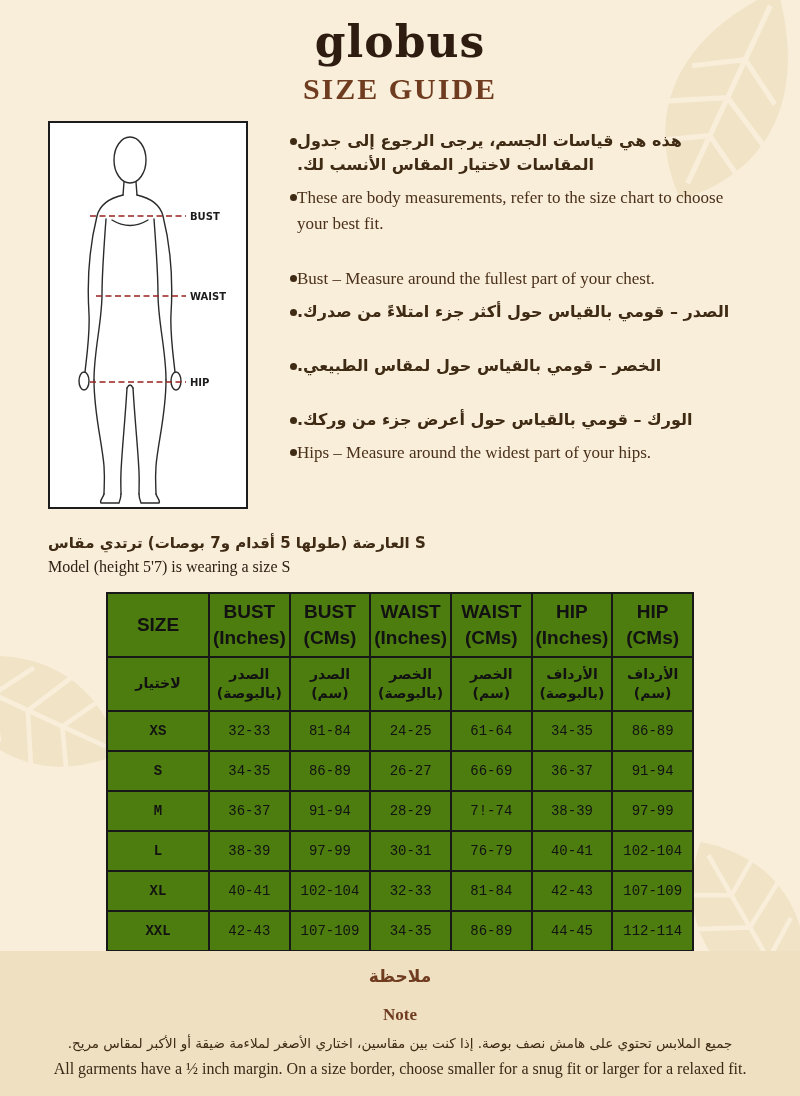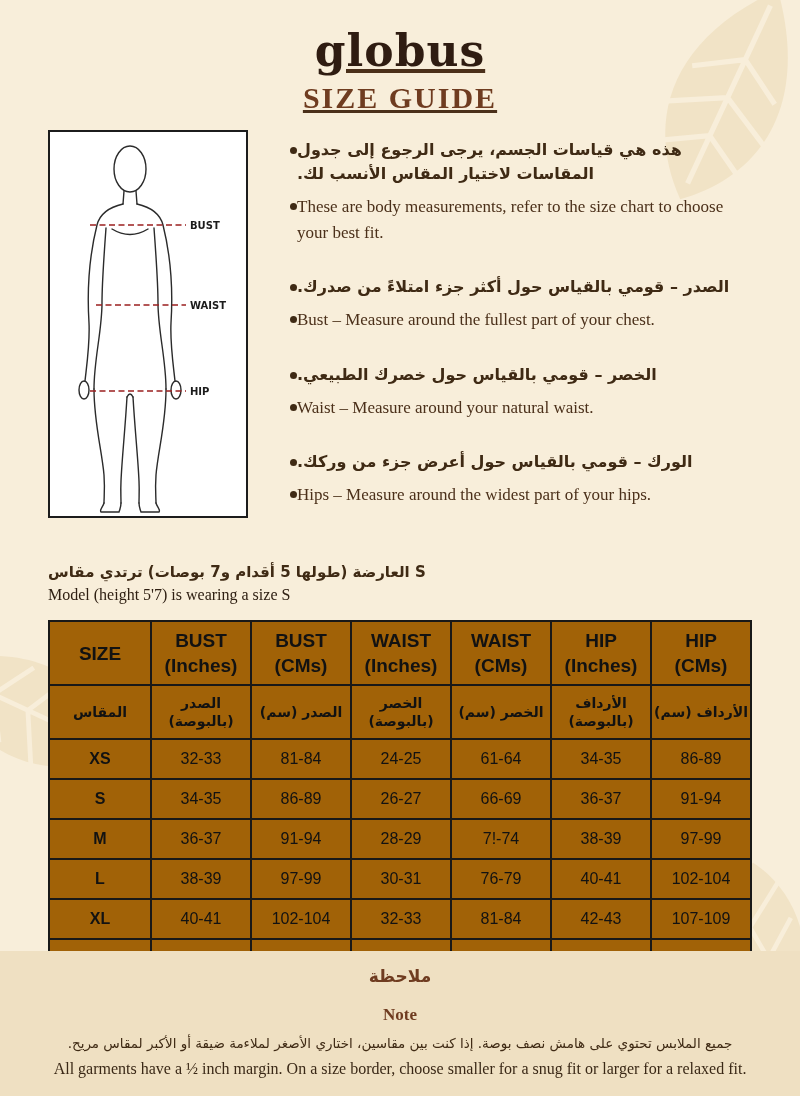--- a/index.html
+++ b/index.html
@@ -9,21 +9,21 @@
     height: 1096px;
     background: #f8eeda;
     overflow: hidden;
     font-family: "Liberation Serif", "DejaVu Serif", serif;
     color: #4b301a;
   }
   .leaf { position: absolute; z-index: 0; }
   .main { position: relative; z-index: 1; }
 
   
-  .header { text-align: center; padding-top: 29px; text-decoration: underline; }
+  .header { text-align: center; padding-top: 20px; }
   .logo {
     font-family: "DejaVu Serif", serif;
     font-weight: 700;
     font-size: 44px;
     line-height: 1;
     color: #2f1c11;
     letter-spacing: 1px;
   }
   .page-title {
     margin-top: 8px;
@@ -72,23 +72,23 @@
     font-weight: 700;
     font-size: 15px;
     color: #3f2a14;
   }
   .model-note .en { color: #2f2013; font-size: 16px; }
 
   
   table.size-table {
     border-collapse: collapse;
     table-layout: fixed;
-    width: 704px;
+    width: 588px;
     margin: 14px auto 0;
-    background: #a16207;
+    background: #4d7c0f;
   }
   .size-table th, .size-table td {
     border: 2px solid #181818;
     text-align: center;
     vertical-align: middle;
     padding: 0 2px;
     color: #121212;
   }
   .size-table .h-en {
     font-family: "Liberation Sans", sans-serif;
@@ -101,21 +101,21 @@
   .size-table .h-en:first-child { width: 96px; }
   .size-table .h-ar {
     font-family: "DejaVu Sans", sans-serif;
     direction: rtl;
     font-weight: 700;
     font-size: 14px;
     height: 52px;
     white-space: pre-line;
     line-height: 1.35;
   }
-  .size-table td { font-family: Liberation Sans, sans-serif; font-size: 16px; height: 38px; }
+  .size-table td { font-family: Liberation Mono, monospace; font-size: 14px; height: 38px; }
   .size-table td.c-size { font-weight: 700; }
 
   
   .note-band {
     position: absolute;
     left: 0; right: 0; bottom: 0;
     z-index: 1;
     background: #efe0c2;
     text-align: center;
     padding: 13px 34px 16px;
@@ -208,37 +208,33 @@
             <div class="bullet b-ar">
               <span class="dot"></span>
               <span class="txt">هذه هي قياسات الجسم، يرجى الرجوع إلى جدول المقاسات لاختيار المقاس الأنسب لك.</span>
             </div>
             <div class="bullet b-en">
               <span class="dot"></span>
               <span class="txt">These are body measurements, refer to the size chart to choose your best fit.</span>
             </div>
           </div>
           <div class="instr-group">
+            <div class="bullet b-en">
+              <span class="dot"></span>
+              <span class="txt">Bust – Measure around the fullest part of your chest.</span>
+            </div>
             <div class="bullet b-ar">
               <span class="dot"></span>
               <span class="txt">الصدر – قومي بالقياس حول أكثر جزء امتلاءً من صدرك.</span>
-            </div>
-            <div class="bullet b-en">
-              <span class="dot"></span>
-              <span class="txt">Bust – Measure around the fullest part of your chest.</span>
             </div>
           </div>
           <div class="instr-group">
             <div class="bullet b-ar">
               <span class="dot"></span>
-              <span class="txt">الخصر – قومي بالقياس حول خصرك الطبيعي.</span>
-            </div>
-            <div class="bullet b-en">
-              <span class="dot"></span>
-              <span class="txt">Waist – Measure around your natural waist.</span>
+              <span class="txt">الخصر – قومي بالقياس حول لمقاس الطبيعي.</span>
             </div>
           </div>
           <div class="instr-group">
             <div class="bullet b-ar">
               <span class="dot"></span>
               <span class="txt">الورك – قومي بالقياس حول أعرض جزء من وركك.</span>
             </div>
             <div class="bullet b-en">
               <span class="dot"></span>
               <span class="txt">Hips – Measure around the widest part of your hips.</span>
@@ -263,21 +259,21 @@
             <th class="h-en">WAIST
 (Inches)</th>
             <th class="h-en">WAIST
 (CMs)</th>
             <th class="h-en">HIP
 (Inches)</th>
             <th class="h-en">HIP
 (CMs)</th>
           </tr>
           <tr>
-            <th class="h-ar">المقاس</th>
+            <th class="h-ar">لاختيار</th>
             <th class="h-ar">الصدر
 (بالبوصة)</th>
             <th class="h-ar">الصدر (سم)</th>
             <th class="h-ar">الخصر
 (بالبوصة)</th>
             <th class="h-ar">الخصر (سم)</th>
             <th class="h-ar">الأرداف
 (بالبوصة)</th>
             <th class="h-ar">الأرداف (سم)</th>
           </tr>

